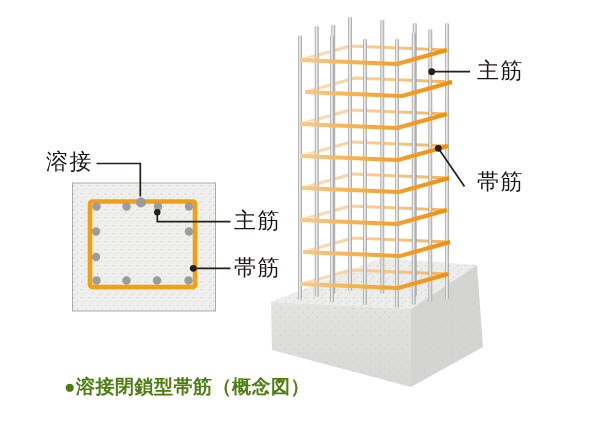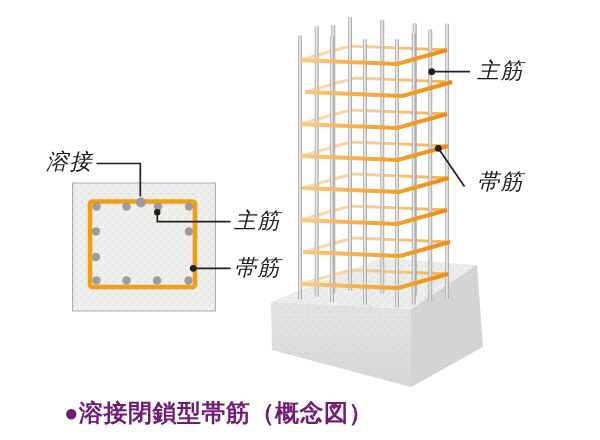--- a/index.html
+++ b/index.html
@@ -3,24 +3,24 @@
 <meta charset="utf-8">
 <style>
   html,body{margin:0;padding:0;background:#ffffff;}
   #stage{
     position:relative;width:600px;height:440px;background:#ffffff;overflow:hidden;
     font-family:"Liberation Sans","DejaVu Sans",sans-serif;
   }
   #stage svg{position:absolute;left:0;top:0;}
   .callout{
     position:absolute;color:#1a1412;font-size:22px;font-weight:500;
-    letter-spacing:1.5px;line-height:1;white-space:nowrap;font-style:italic;
+    letter-spacing:1.5px;line-height:1;white-space:nowrap;
   }
   .caption{
-    position:absolute;left:64px;top:401px;color:#701a75;font-size:24px;
+    position:absolute;left:64px;top:377px;color:#4d7c0f;font-size:19px;
     font-weight:700;letter-spacing:0.5px;line-height:1;white-space:nowrap;
   }
 </style>
 </head>
 <body>
 
 <div id="stage">
 
   <svg width="600" height="440" viewBox="0 0 600 440">
     <defs>

